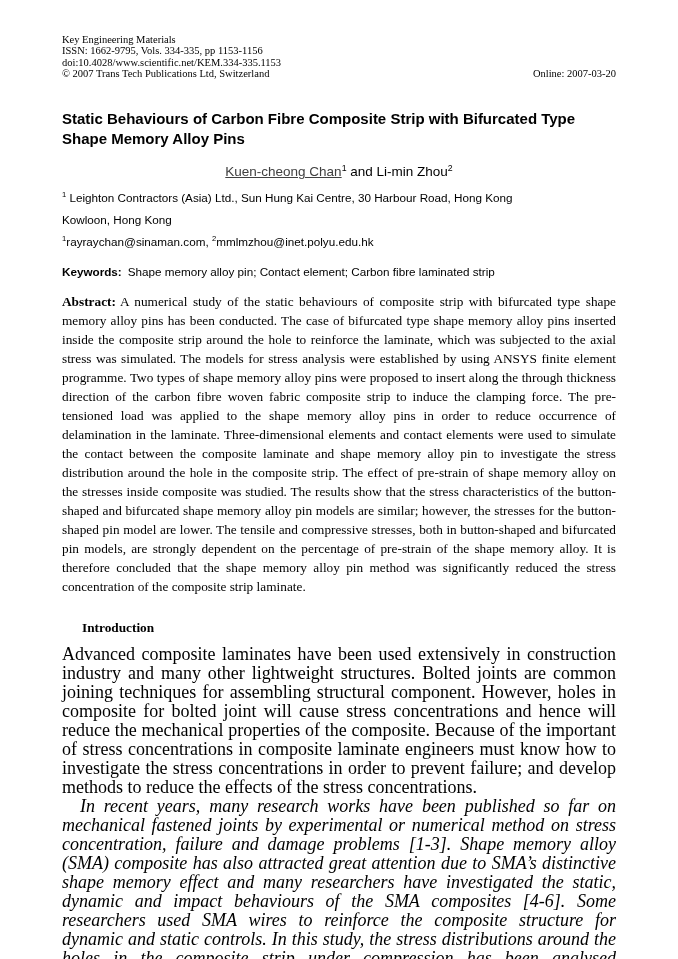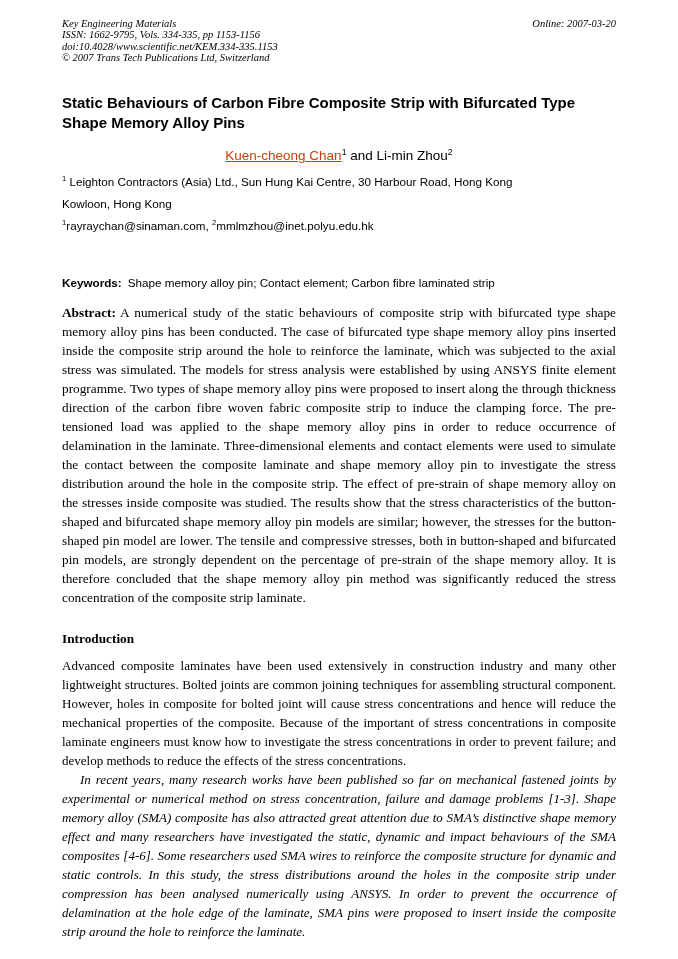--- a/index.html
+++ b/index.html
@@ -10,74 +10,75 @@
     margin: 0 auto;
     padding: 18px 62px 20px 62px;
     background: #ffffff;
     color: #000000;
     font-family: "Liberation Serif", serif;
     overflow: hidden;
   }
   .journal-header {
     display: flex;
     justify-content: space-between;
-    align-items: flex-start;
-    font-style: italic;
+    align-items: flex-end;
     font-size: 10.5px;
     line-height: 1.08;
     font-family: "Liberation Serif", serif;
+    margin-top: 16px;
   }
   .jh-left div { white-space: nowrap; }
   .jh-right { white-space: nowrap; }
   .title {
     font-family: "Liberation Sans", sans-serif;
     font-weight: 700;
     font-size: 15px;
     line-height: 1.3;
     margin-top: 30px;
   }
   .authors {
     font-family: "Liberation Sans", sans-serif;
     font-size: 13.5px;
     text-align: center;
     margin-top: 16px;
   }
   .author-link {
     text-decoration: underline;
-    color: #c2410c;
+    color: #404040;
     cursor: pointer;
   }
   .affiliations {
     font-family: "Liberation Sans", sans-serif;
     font-size: 11.7px;
     text-align: left;
     line-height: 22px;
     margin-top: 8px;
   }
   .keywords {
     font-family: "Liberation Sans", sans-serif;
     font-size: 11.7px;
-    margin-top: 39px;
+    margin-top: 12px;
   }
   .label-bold { font-weight: 700; }
   .keywords-text { margin-left: 6px; }
   .abstract-text { margin-left: 4px; }
   .abstract {
     font-size: 13.3px;
     text-align: justify;
     line-height: 19px;
     margin-top: 14px;
   }
   .section-heading {
     font-size: 13.3px;
     font-weight: 700;
     margin-top: 24px;
+    margin-left: 20px;
   }
   .body-para {
-    font-size: 13px;
+    font-size: 18px;
     text-align: justify;
     line-height: 19px;
     margin-top: 9px;
   }
   .body-para.indent { text-indent: 18px; margin-top: 0; font-style: italic; }
   sup { font-size: 65%; line-height: 0; }
 </style>
 </head>
 <body>
 

